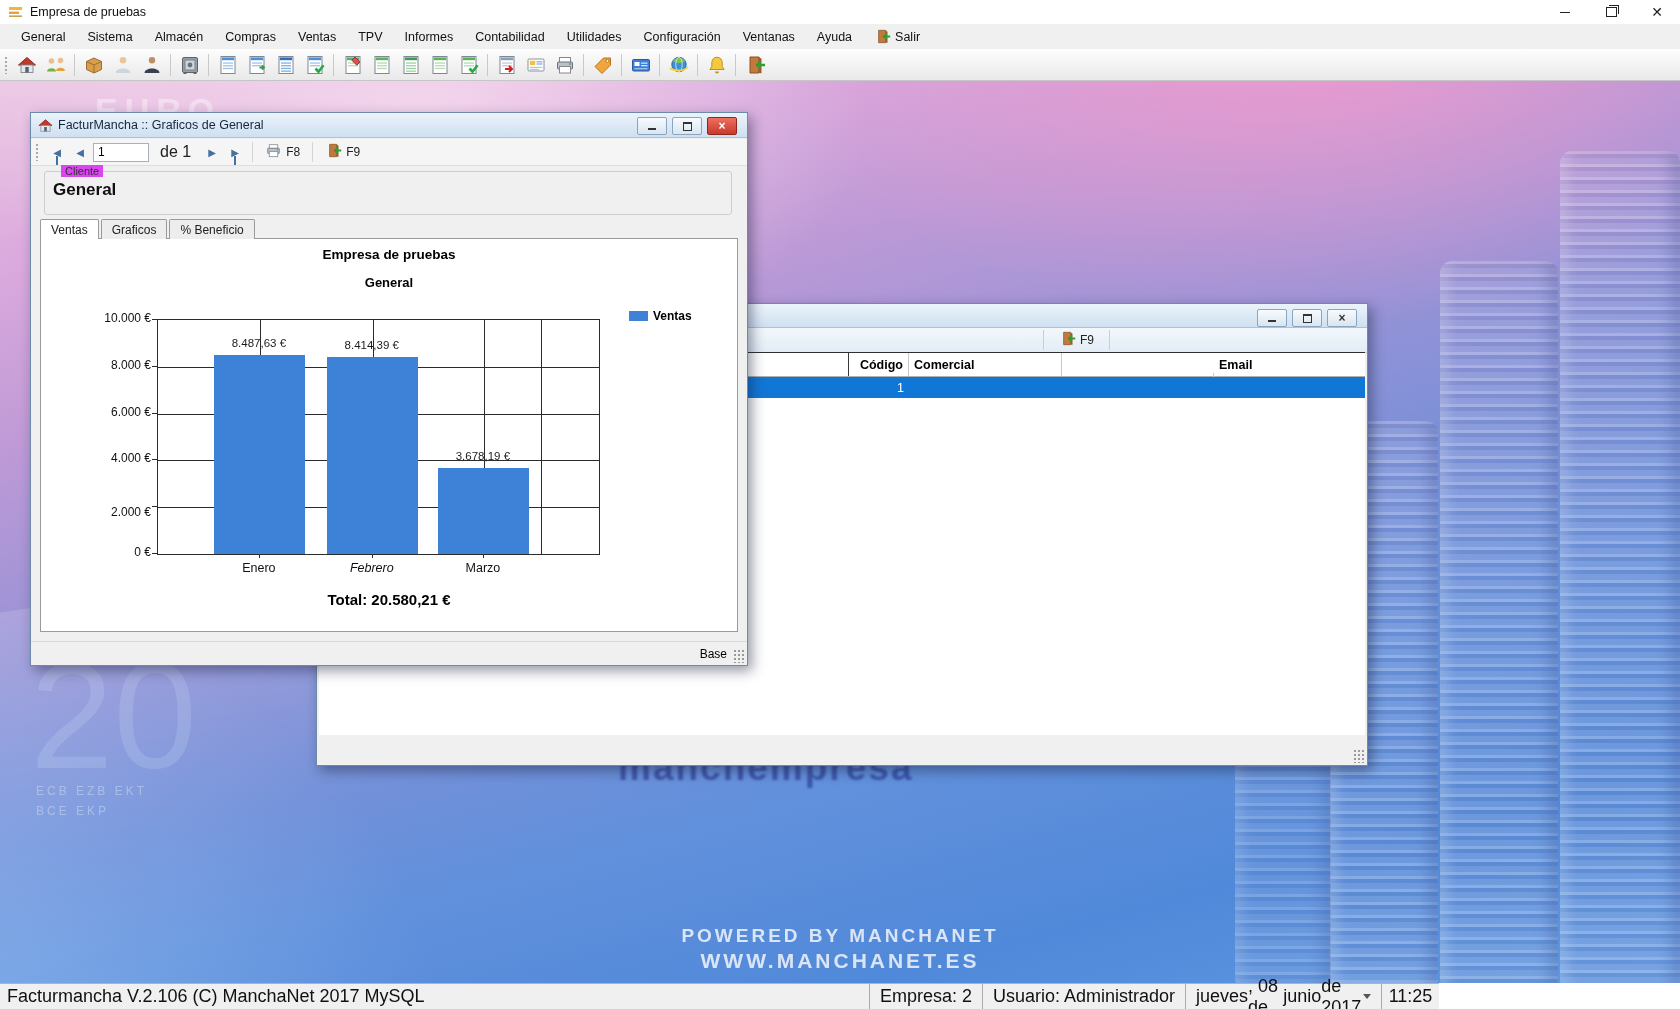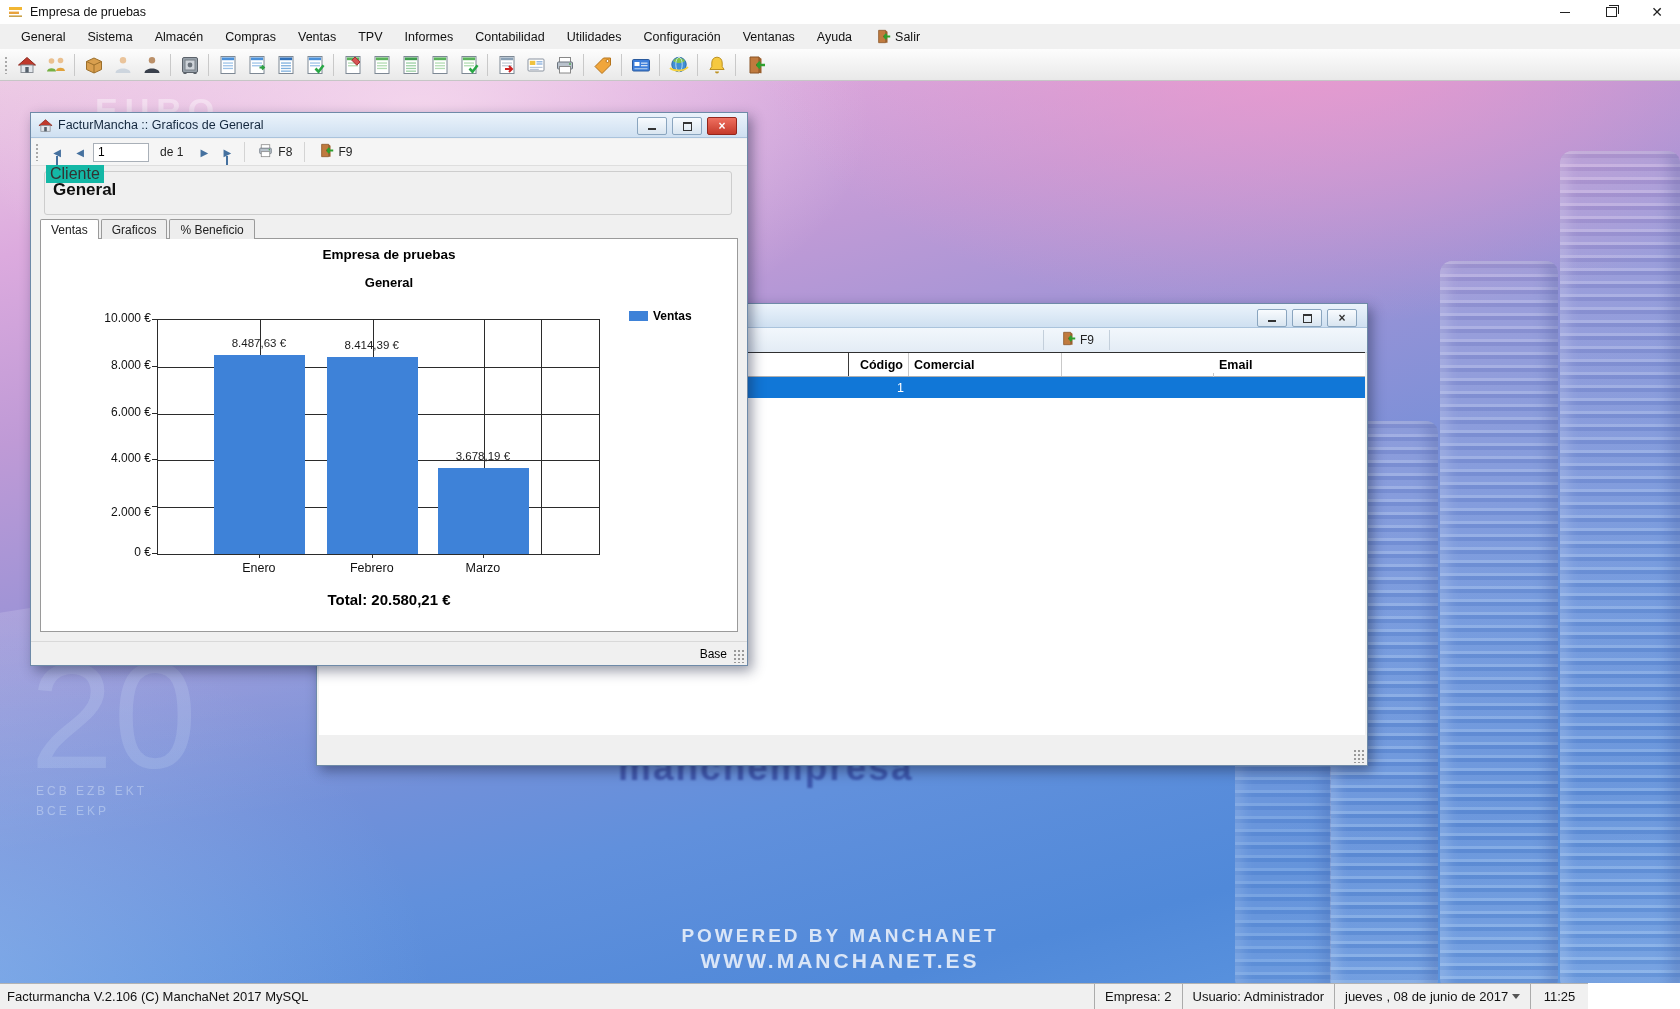--- a/index.html
+++ b/index.html
@@ -68,28 +68,28 @@
   .g-res{width:7px;height:6px;border:1px solid currentColor;border-top-width:2px}
   .g-x{font-size:12px;line-height:12px;font-weight:bold}
 
   
   #chartWin{left:30px;top:112px;width:716px;height:552px;z-index:20}
   .cw-nav{position:absolute;left:0;top:26px;right:0;height:27px;background:#f5f5f5;border-bottom:1px solid #dedede;
      display:flex;align-items:center;padding-left:4px;gap:3px;box-sizing:border-box}
   .navbtn{width:20px;height:20px;display:flex;align-items:center;justify-content:center;color:#45719f;font-size:10px}
   .navbtn .bar{width:2px;height:9px;background:#45719f}
   .rec{width:46px;height:17px;border:1px solid #a9b0b8;font-size:12px;padding:0 4px;font-family:"Liberation Sans",sans-serif}
-  .delabel{font-size:12px;margin:0 8px;color:#222}
+  .delabel{font-size:16px;margin:0 8px;color:#222}
   .vsep{width:1px;height:20px;background:#d4d4d4;margin:0 4px}
   .fkey{display:flex;align-items:center;gap:4px;padding:0 5px;height:22px}
   .fkey svg{width:17px;height:17px}
   .fkey span{font-size:12px;color:#222}
 
   .cw-group{position:absolute;left:13px;top:58px;width:686px;height:42px;border:1px solid #cdcdcd;border-radius:3px}
-  .cw-group .glbl{position:absolute;left:1px;top:-7px;background:#14b8a6;padding:0 4px;font-size:16px;color:#333}
+  .cw-group .glbl{position:absolute;left:16px;top:-7px;background:#d946ef;padding:0 4px;font-size:11px;color:#333}
   .cw-client{position:absolute;left:8px;top:8px;font-size:17px;font-weight:bold;color:#101010}
 
   .cw-tabs{position:absolute;left:9px;top:106px;height:20px;display:flex;z-index:3}
   .tab{padding:3px 10px 2px;font-size:12px;color:#222;border:1px solid #9a9a9a;border-bottom:none;background:#ededed;
      margin-right:2px;border-radius:2px 2px 0 0}
   .tab.active{background:#fff;padding-bottom:4px;font-weight:normal}
 
   .cw-panel{position:absolute;left:9px;top:125px;width:696px;height:392px;background:#fff;border:1px solid #9a9a9a;box-sizing:content-box}
   .chart-title{position:absolute;left:0;top:8px;width:696px;text-align:center;font-size:13.5px;font-weight:bold}
   .chart-subtitle{position:absolute;left:0;top:36px;width:696px;text-align:center;font-size:13px;font-weight:bold}
@@ -126,22 +126,22 @@
   .hcell.r{justify-content:flex-end}
   .hcell.last{flex:1;border-right:none}
   .lw-row{position:absolute;left:2px;top:73px;right:2px;height:21px;display:flex;color:#fff;font-size:12.5px;align-items:center}
   .rcell{height:100%;display:flex;align-items:center;padding:0 5px;box-sizing:border-box}
   .rcell.r{justify-content:flex-end}
   .rcell.last{flex:1}
   .lw-status{position:absolute;left:2px;right:2px;bottom:2px;height:26px;background:#f0f0f0;border-top:1px solid #cfcfcf;
      display:flex;align-items:center;justify-content:flex-end;padding-right:24px;font-size:12px;box-sizing:border-box}
 
   
-  #statusbar{position:absolute;left:0;top:983px;width:1588px;height:26px;background:#f0f0f0;border-top:1px solid #b3b3b3;
-     z-index:40;box-sizing:border-box;font-size:13px}
+  #statusbar{position:absolute;left:0;top:983px;width:1439px;height:26px;background:#f0f0f0;border-top:1px solid #b3b3b3;
+     z-index:40;box-sizing:border-box;font-size:18px}
   #statusbar .lefttext{position:absolute;left:7px;top:0;line-height:25px;color:#111}
   .segs{position:absolute;right:0;top:0;height:25px;display:flex}
   .seg{border-left:1px solid #ababab;height:100%;display:flex;align-items:center;padding:0 10px;box-sizing:border-box;color:#111}
   .seg.date{width:196px;justify-content:space-between}
   .seg.time{width:58px;justify-content:center}
   .caret{width:0;height:0;border-left:4px solid transparent;border-right:4px solid transparent;border-top:5px solid #555}
 </style>
 </head>
 <body>
 
@@ -302,21 +302,21 @@
       <div class="ylab" style="top: 165.6px;">6.000 €</div>
       <div class="ytickm" style="top: 173.6px;"></div>
       <div class="ylab" style="top: 118.8px;">8.000 €</div>
       <div class="ytickm" style="top: 126.8px;"></div>
       <div class="ylab" style="top: 72px;">10.000 €</div>
       <div class="ytickm" style="top: 80px;"></div>
       <div class="vallab" style="left: 157.871px; top: 98.3895px;">8.487,63 €</div>
       <div class="xlab" style="left: 157.871px; top: 322px;">Enero</div>
       <div class="xtickm" style="left: 217.871px; top: 315px;"></div>
       <div class="vallab" style="left: 270.767px; top: 100.103px;">8.414,39 €</div>
-      <div class="xlab" style="left: 270.767px; top: 322px;">Febrero</div>
+      <div class="xlab" style="left: 270.767px; top: 322px; font-style: italic;">Febrero</div>
       <div class="xtickm" style="left: 330.767px; top: 315px;"></div>
       <div class="vallab" style="left: 381.899px; top: 210.93px;">3.678,19 €</div>
       <div class="xlab" style="left: 381.899px; top: 322px;">Marzo</div>
       <div class="xtickm" style="left: 441.899px; top: 315px;"></div>
     </div>
 
   <div class="cw-status">
     <span>Base</span>
   </div>
   <div class="corner-grip"></div>

